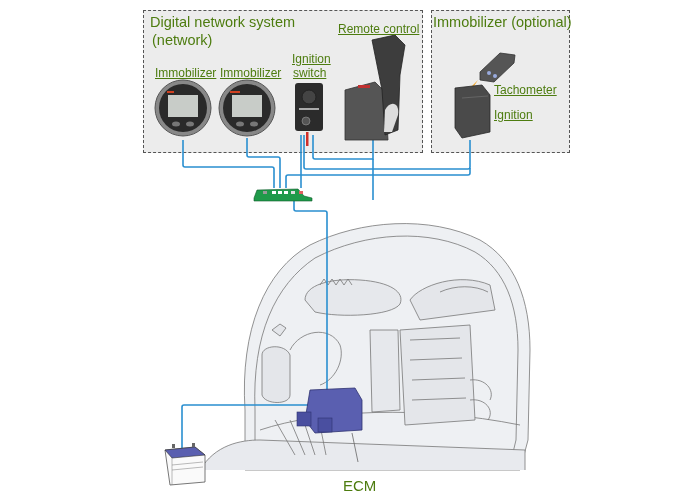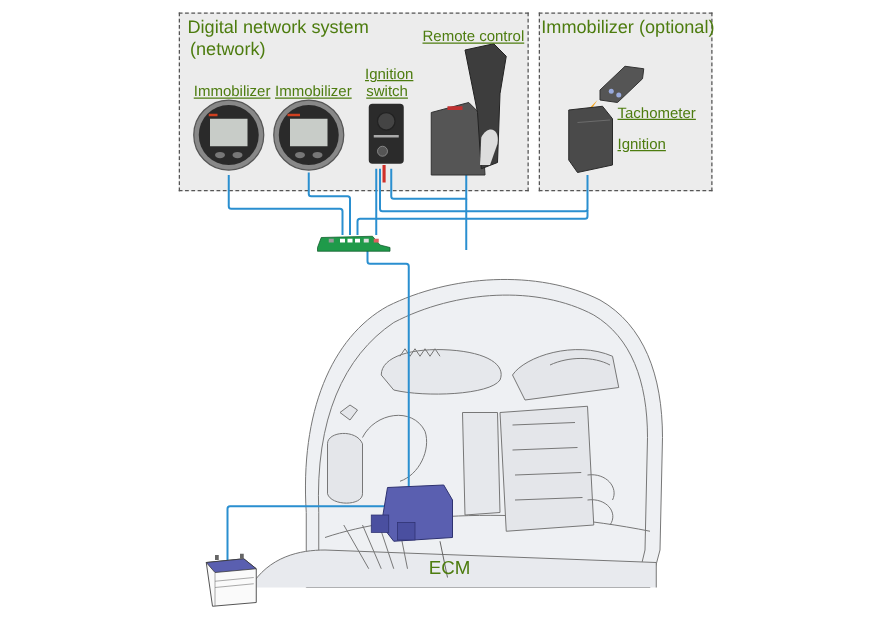--- a/index.html
+++ b/index.html
@@ -136,13 +136,13 @@
 <div class="lbl title" style="left:152px;top:32px;">(network)</div>
 <div class="lbl title" style="left:433px;top:14px;">Immobilizer (optional)</div>
 
 <div class="lbl small" style="left:155px;top:66px;">Immobilizer</div>
 <div class="lbl small" style="left:220px;top:66px;">Immobilizer</div>
 <div class="lbl small" style="left:292px;top:52px;text-align:right;">Ignition</div>
 <div class="lbl small" style="left:293px;top:66px;text-align:center;">switch</div>
 <div class="lbl small" style="left:338px;top:22px;">Remote control</div>
 <div class="lbl small" style="left:494px;top:83px;">Tachometer</div>
 <div class="lbl small" style="left:494px;top:108px;">Ignition</div>
-<div class="lbl title" style="left:343px;top:446px;font-size:15px;">ECM</div>
+<div class="lbl title" style="left:343px;top:477px;font-size:15px;">ECM</div>
 
 </body></html>

